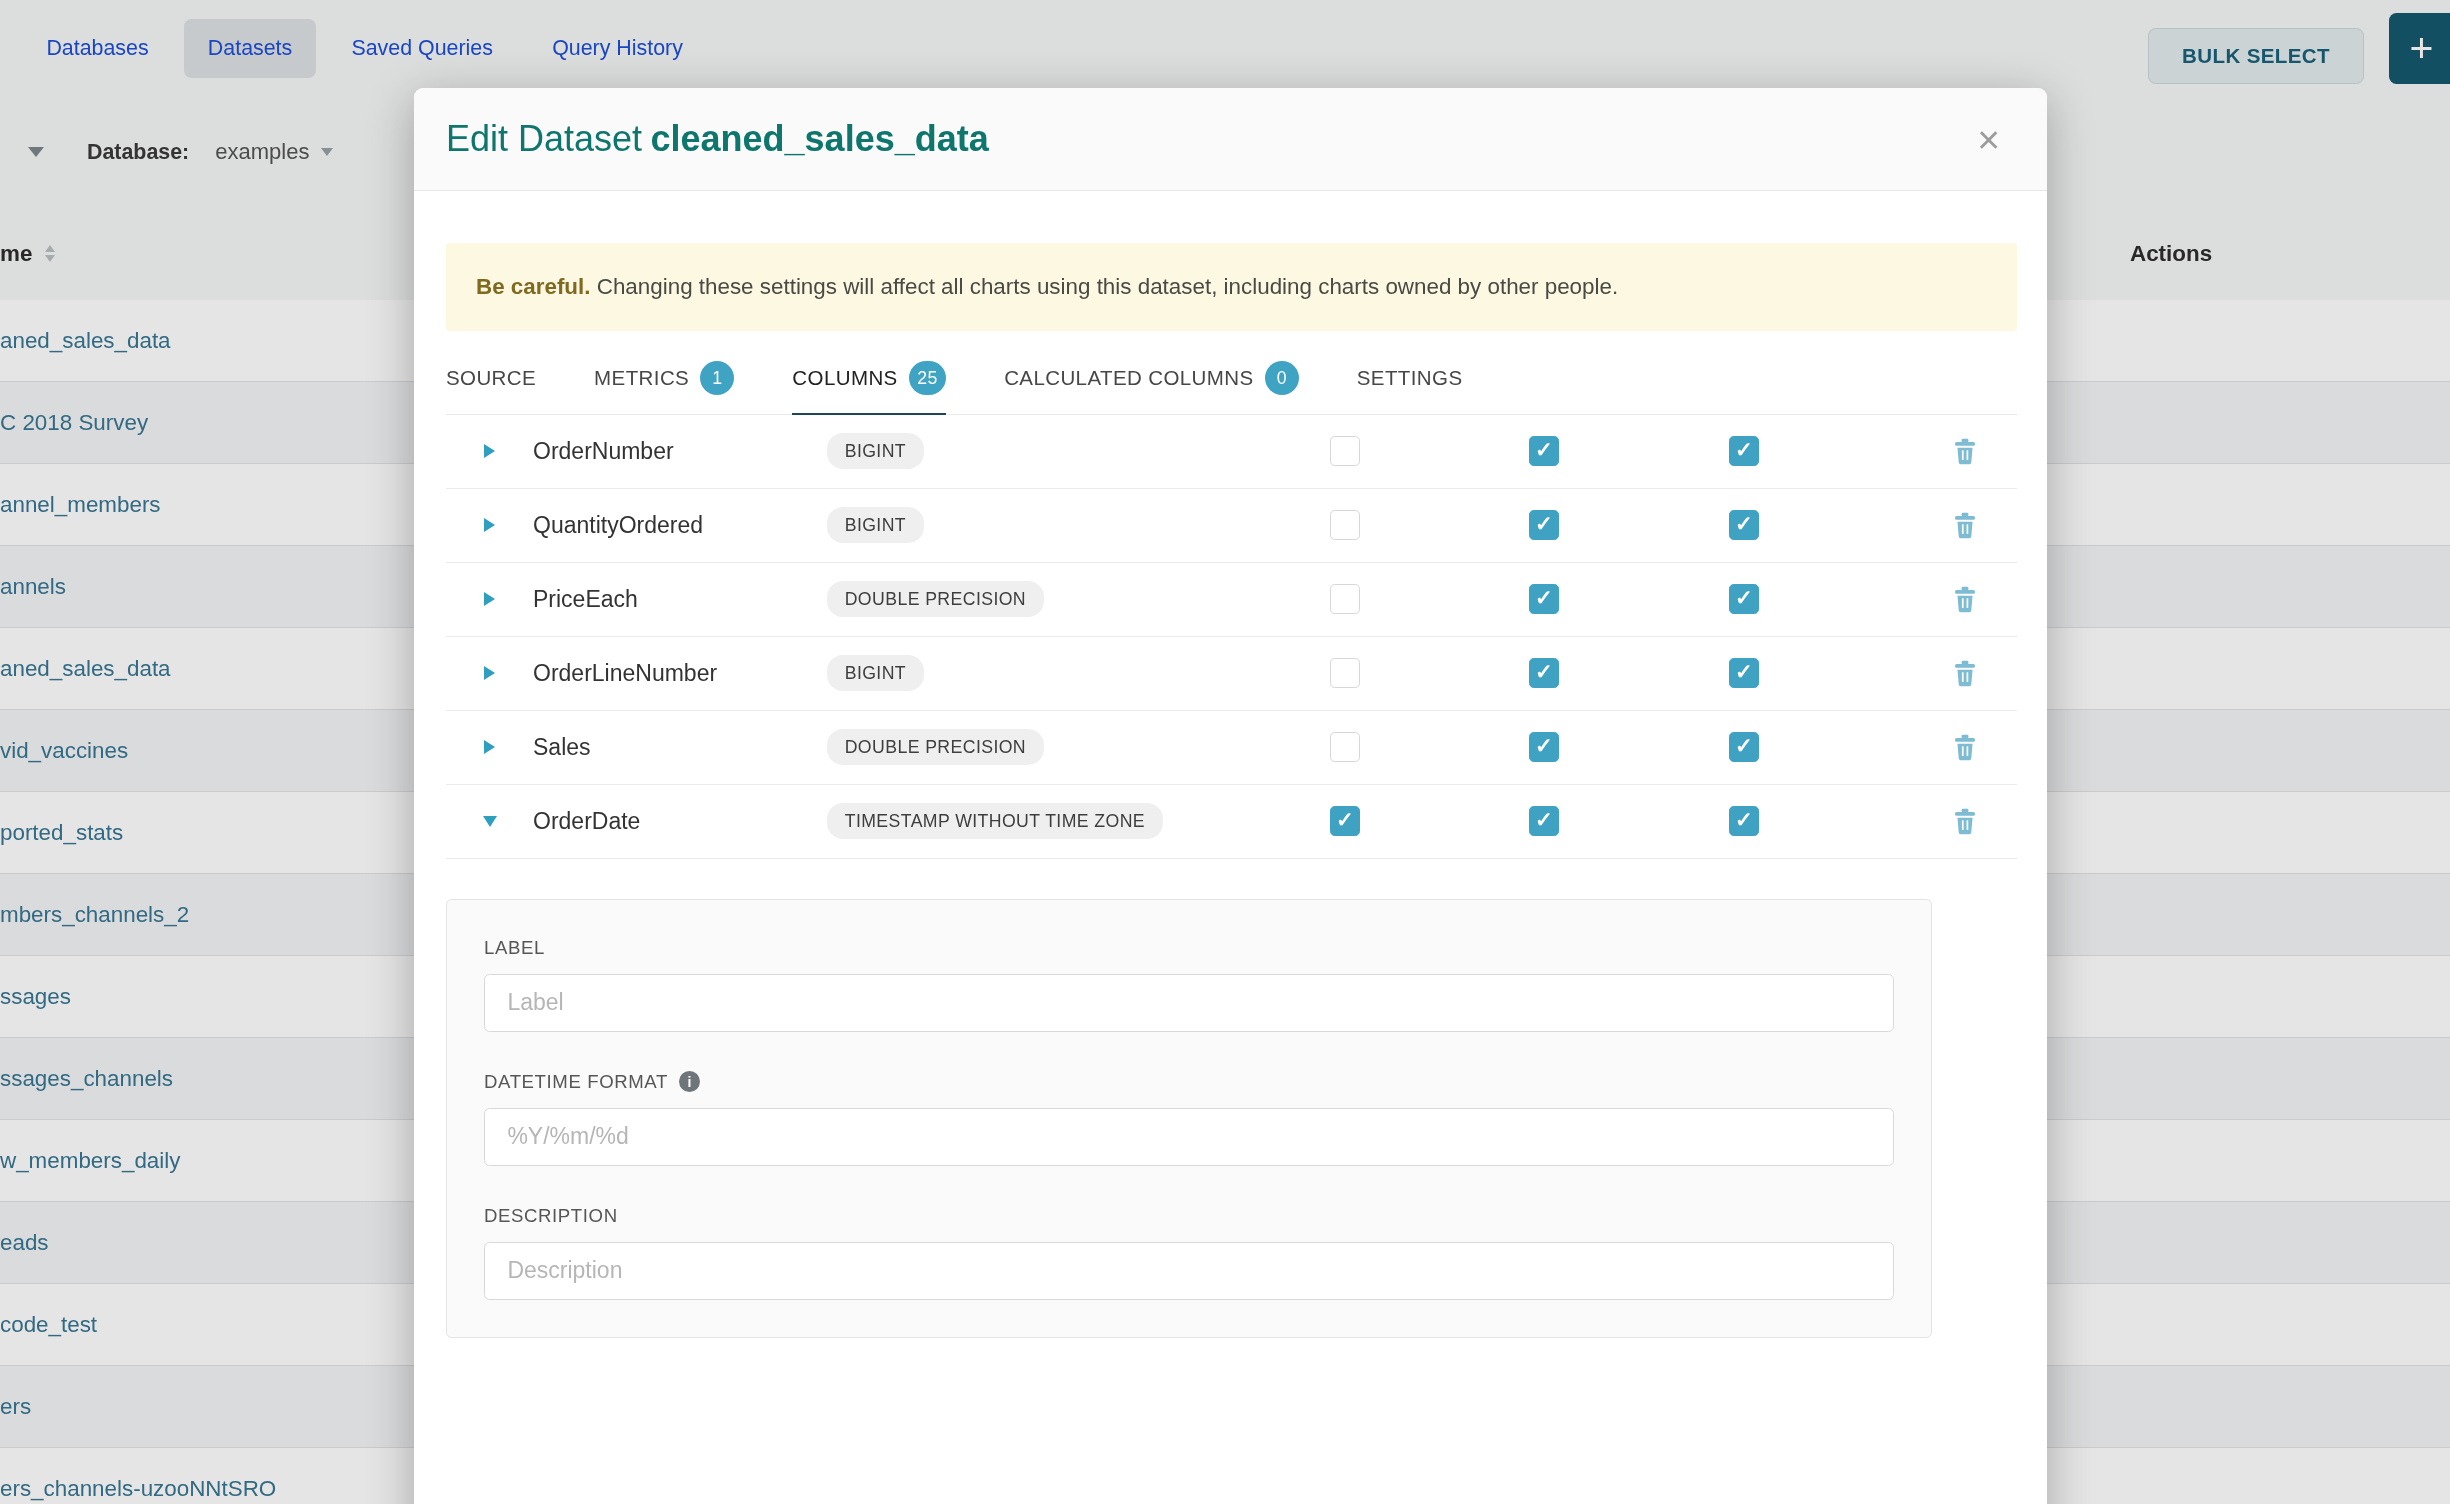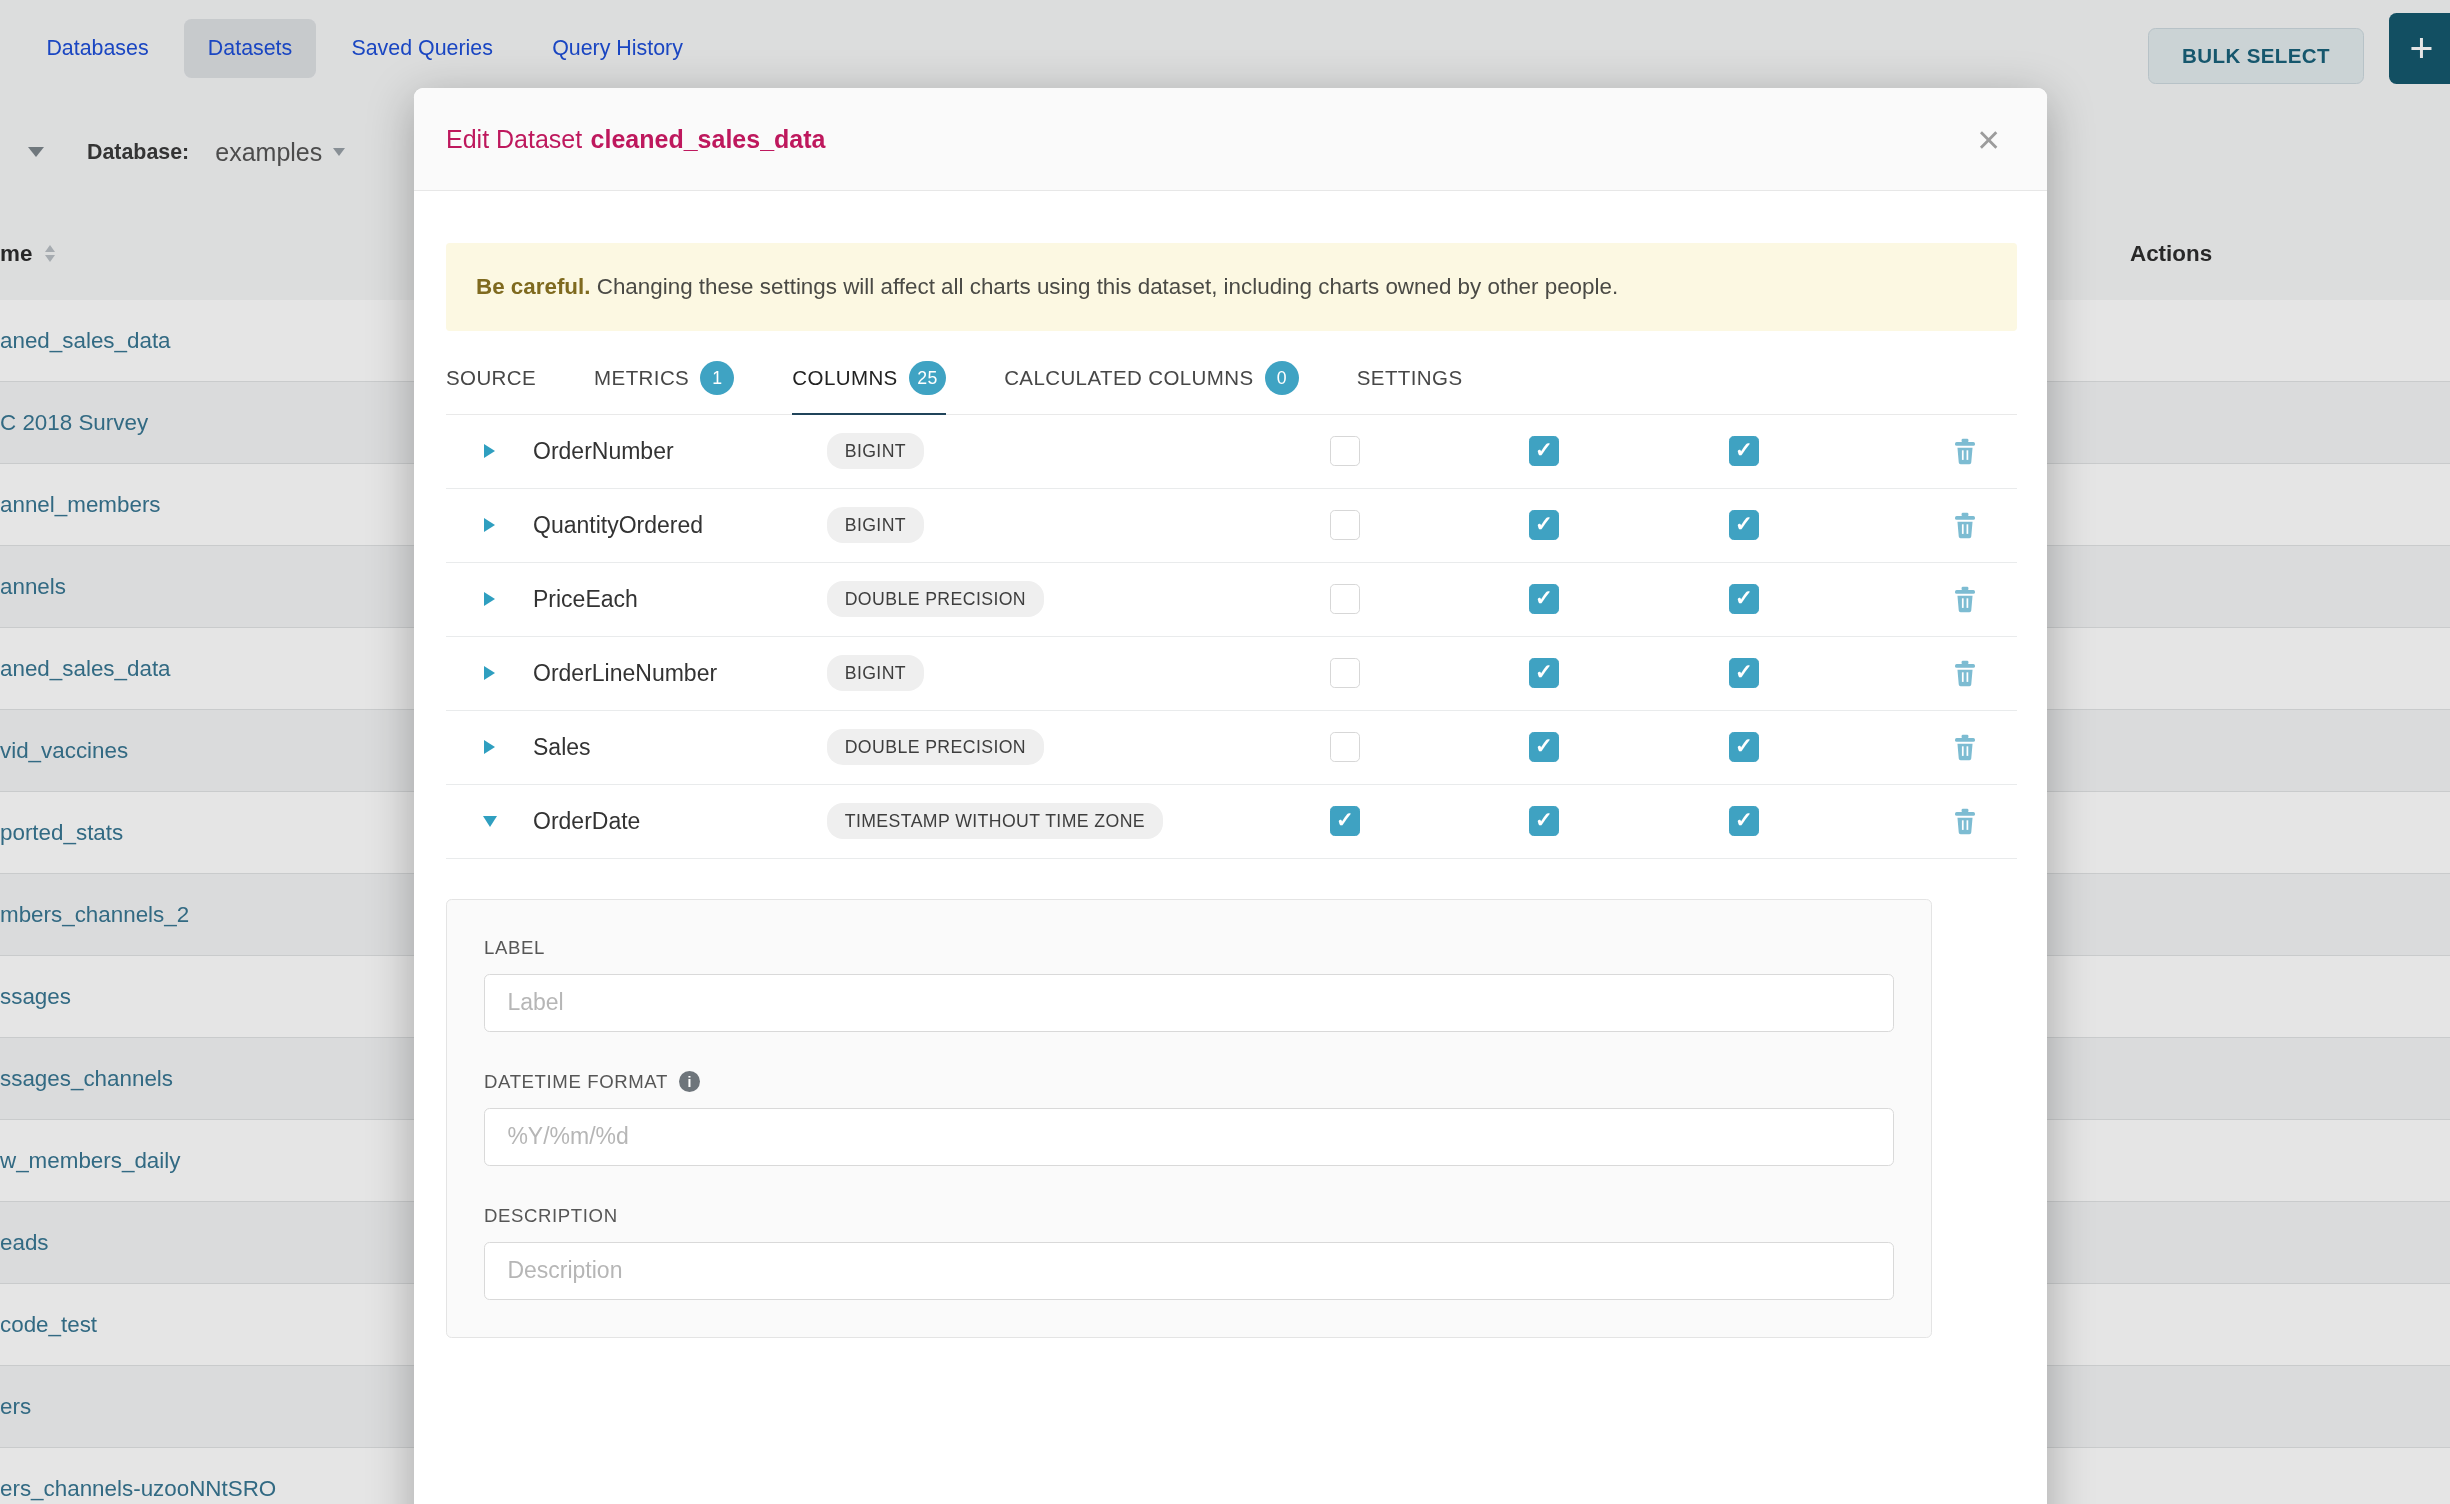--- a/index.html
+++ b/index.html
@@ -37,21 +37,21 @@
   .filter-row {
     position:absolute; top:97px; left:0; right:0; height:110px;
     background:#f5f6f7; display:flex; align-items:center;
   }
   .caret-down-gray {
     width:0; height:0; border-left:8.4px solid transparent;
     border-right:8.4px solid transparent; border-top:10.3px solid #7d868c;
   }
   .filter-caret { margin-left:28px; }
   .db-label { margin-left:43px; font-size:21.4px; font-weight:700; color:#3a3a3a; }
-  .db-value { margin-left:26px; font-size:25px; color:#555; display:flex; align-items:center; gap:11.2px; }
+  .db-value { margin-left:26px; font-size:22px; color:#555; display:flex; align-items:center; gap:11.2px; }
   .small-caret {
     width:0; height:0; border-left:6.5px solid transparent;
     border-right:6.5px solid transparent; border-top:8.4px solid #98a0a6;
   }
 
   .list-header {
     position:absolute; top:207px; left:0; right:0; height:93px;
     background:#f5f6f7; border-bottom:0.9px solid #e0e2e4;
     display:flex; align-items:center; font-weight:700; font-size:22.4px; color:#2d2d2d;
   }
@@ -74,21 +74,21 @@
   .modal {
     position:absolute; left:414px; top:88px; width:1633px; height:1460px;
     background:#ffffff; border-radius:9.3px; z-index:100;
     box-shadow:0 11.2px 47px rgba(0,0,0,0.28);
   }
   .modal-header {
     height:103px; background:#fafafa; border-bottom:0.9px solid #e7e7e7;
     border-radius:9.3px 9.3px 0 0; display:flex; align-items:center;
     padding:0 32px; position:relative; box-sizing:border-box;
   }
-  .modal-title { font-size:25px; color:#be185d; }
+  .modal-title { font-size:36px; color:#0f766e; }
   .modal-title .ds-name { font-weight:700; margin-left:8.4px; }
   .close-btn {
     position:absolute; right:41px; top:50%; transform:translateY(-50%);
     font-size:39px; color:#9c9c9c; cursor:pointer; line-height:1;
     background:none; border:none; font-family:inherit;
   }
 
   .modal-body { padding:52px 30px 0 32px; }
 
   .warning {

